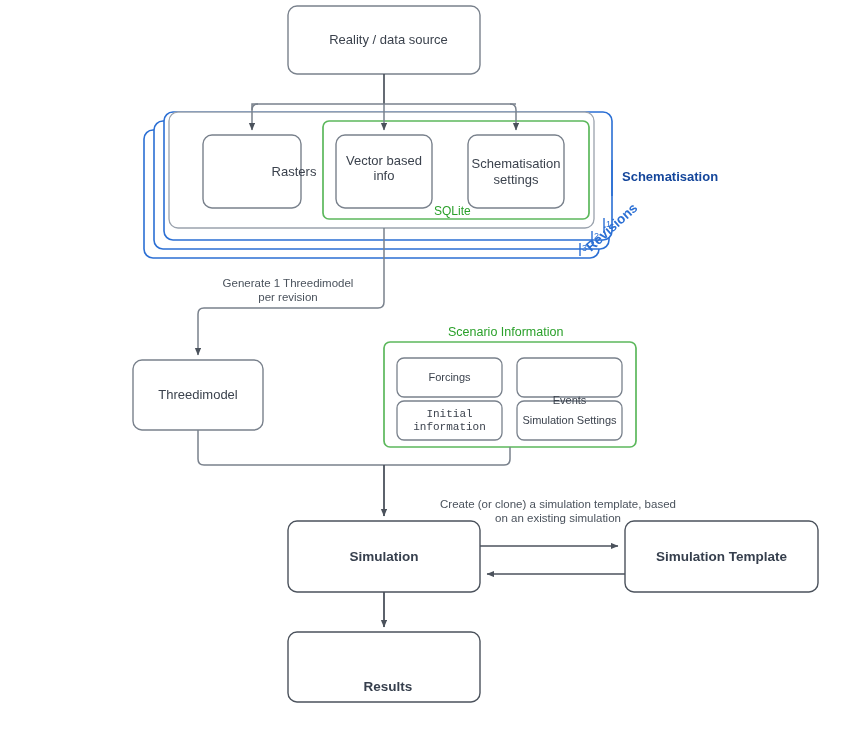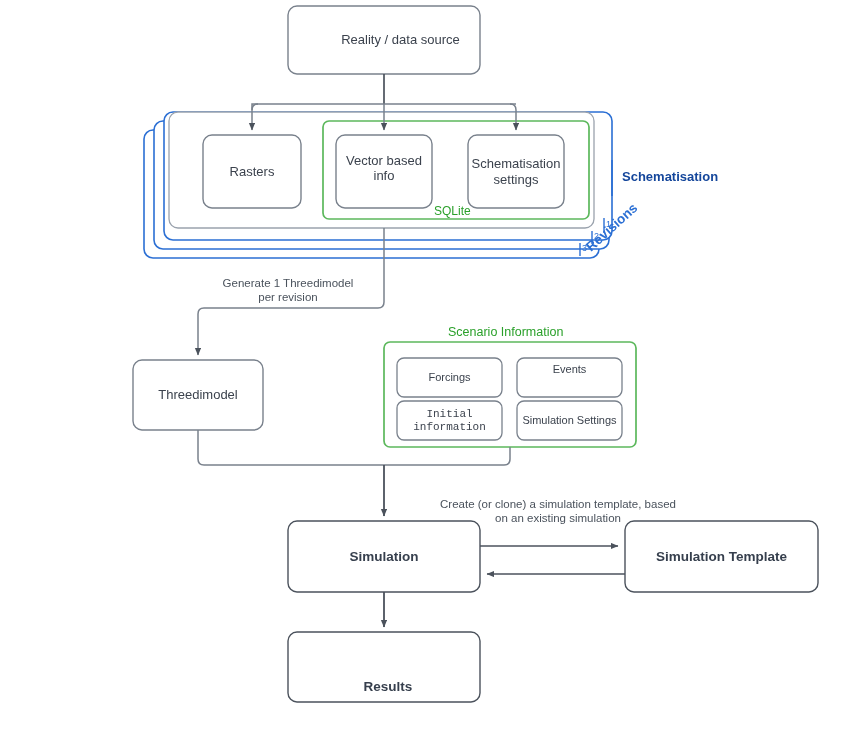--- a/index.html
+++ b/index.html
@@ -141,35 +141,35 @@
 
     <path d="M384,592 L384,627" fill="none" stroke="#4b525c" stroke-width="1.8" marker-end="url(#arrowhead)"></path>
 
     <path d="M612,160 L612,196" fill="none" stroke="#2b6fd4" stroke-width="1.6"></path>
 
     <path d="M604,218 L604,233" fill="none" stroke="#2b6fd4" stroke-width="1.4"></path>
     <path d="M592,231 L592,244" fill="none" stroke="#2b6fd4" stroke-width="1.4"></path>
     <path d="M580,243 L580,256" fill="none" stroke="#2b6fd4" stroke-width="1.4"></path>
   </svg>
 
-  <div class="node-text" style="left:288px; top:6px; width:225px; height:68px;">Reality / data source</div>
+  <div class="node-text" style="left:276px; top:6px; width:225px; height:68px;">Reality / data source</div>
 
-  <div class="node-text" style="left:203px; top:135px; width:98px; height:73px;">Rasters</div>
+  <div class="node-text" style="left:203px; top:135px; width:98px; height:73px;padding-left:42px;">Rasters</div>
 
   <div class="node-text" style="left:336px; top:135px; width:96px; height:66px;border-radius:14px;">Vector based
 info</div>
 
   <div class="node-text" style="left:468px; top:135px; width:96px; height:73px;">Schematisation
 settings</div>
 
   <div class="node-text" style="left:133px; top:360px; width:130px; height:70px;">Threedimodel</div>
 
   <div class="node-text small" style="left:397px; top:358px; width:105px; height:39px;">Forcings</div>
 
-  <div class="node-text small" style="left:517px; top:343px; width:105px; height:52px;">Events</div>
+  <div class="node-text small" style="left:517px; top:374px; width:105px; height:52px;">Events</div>
 
   <div class="node-text small" style="left:397px; top:401px; width:105px; height:39px;font-family:Liberation Mono, monospace;">Initial information</div>
 
   <div class="node-text small" style="left:517px; top:401px; width:105px; height:39px;">Simulation Settings</div>
 
   <div class="node-text bold" style="left:625px; top:521px; width:193px; height:71px;">Simulation Template</div>
 
   <div class="node-text bold" style="left:288px; top:521px; width:192px; height:71px;">Simulation</div>
 
   <div class="node-text bold" style="left:288px; top:632px; width:200px; height:70px;margin-top:20px;">Results</div>

